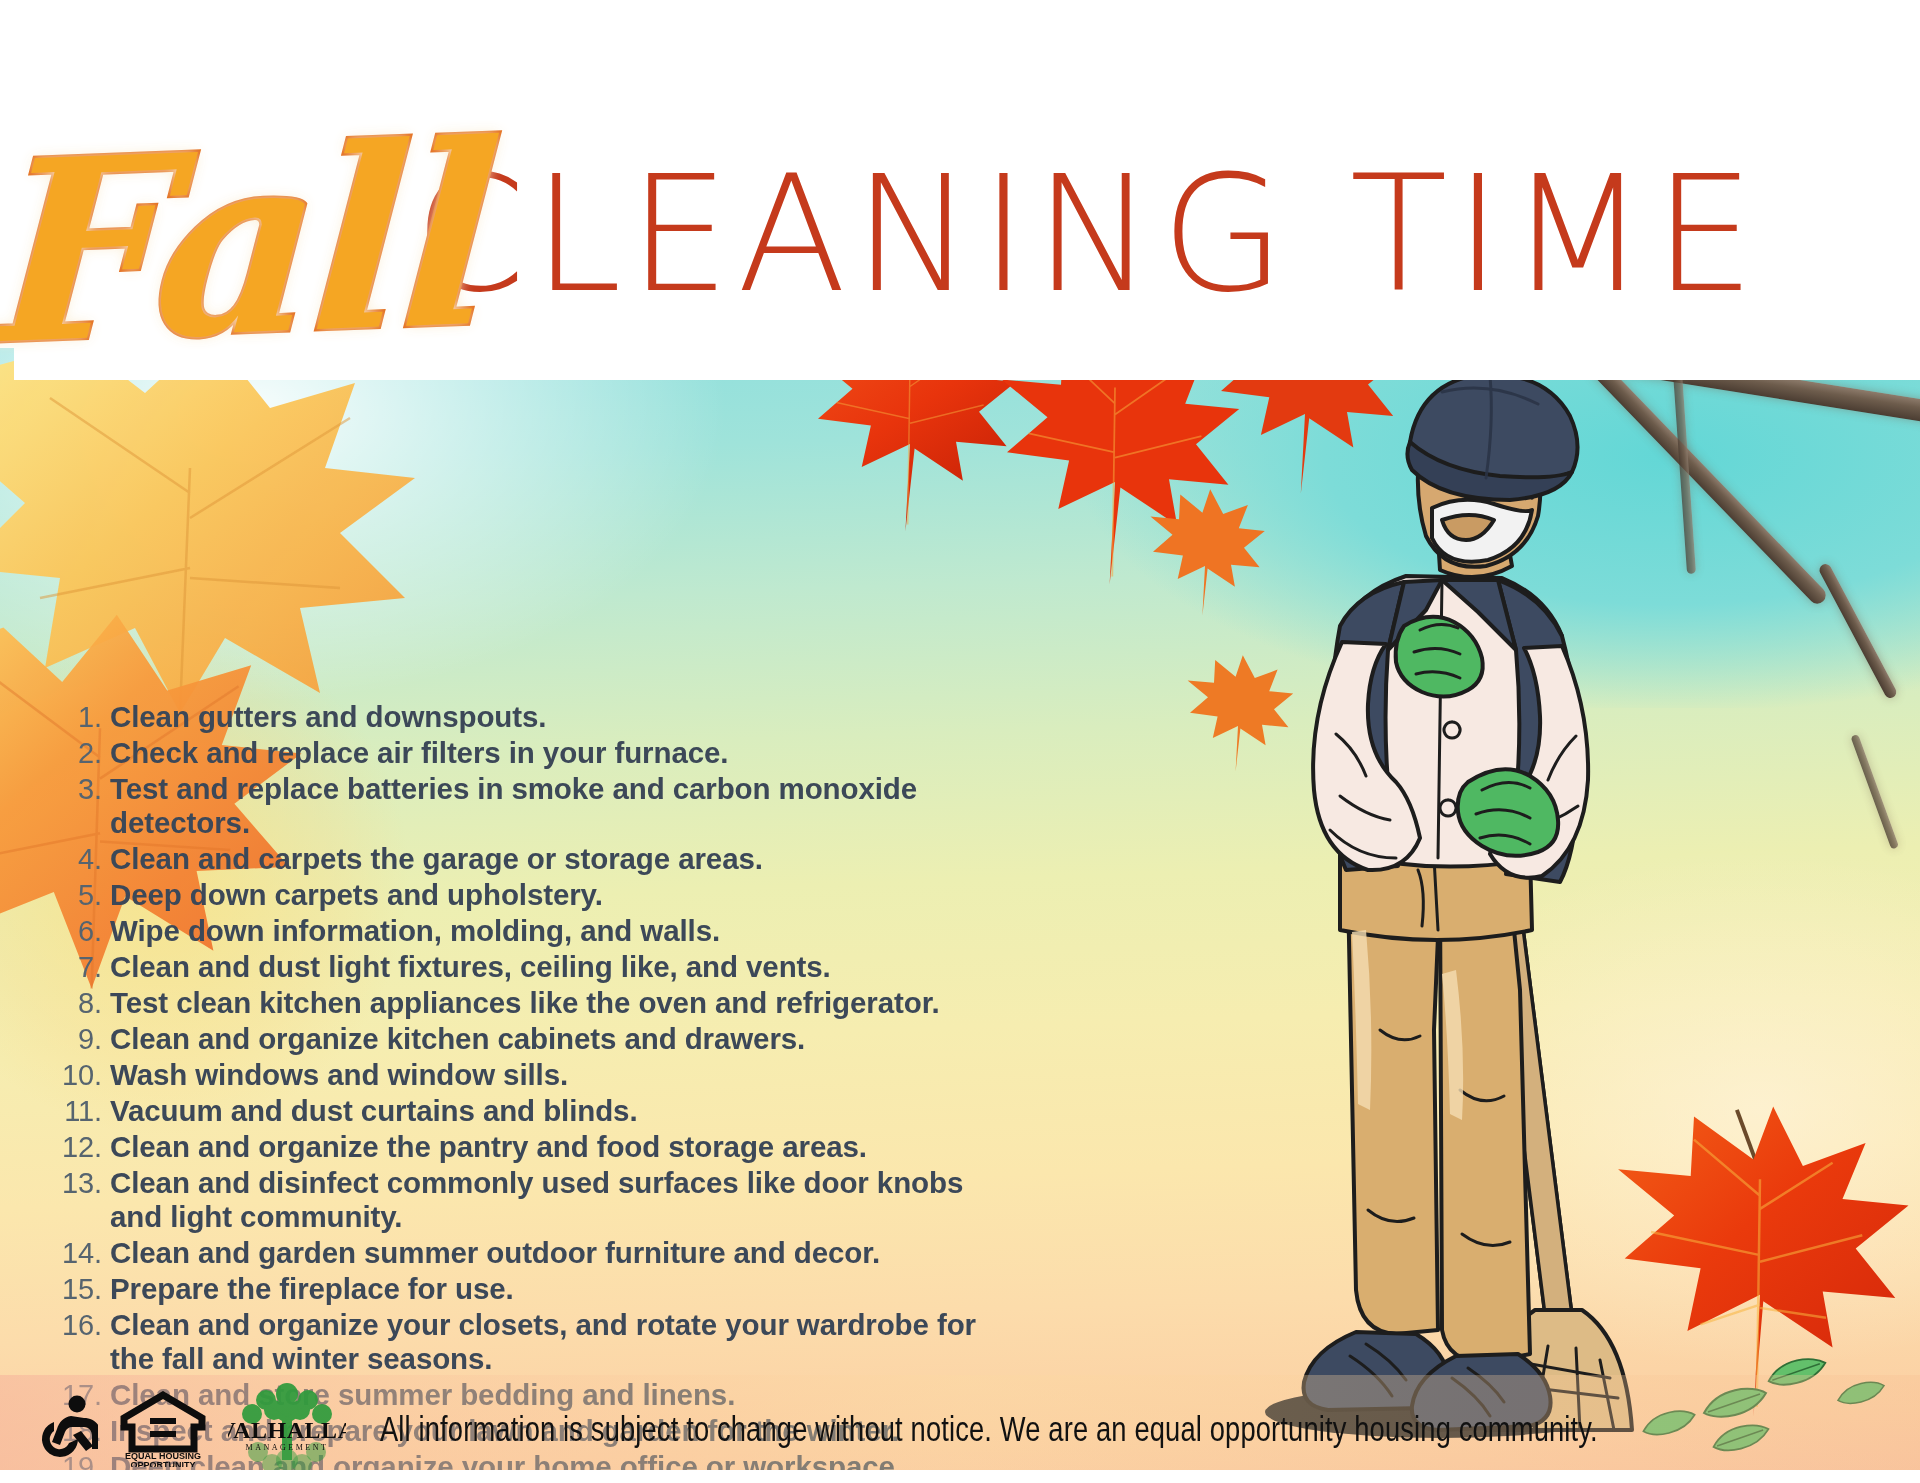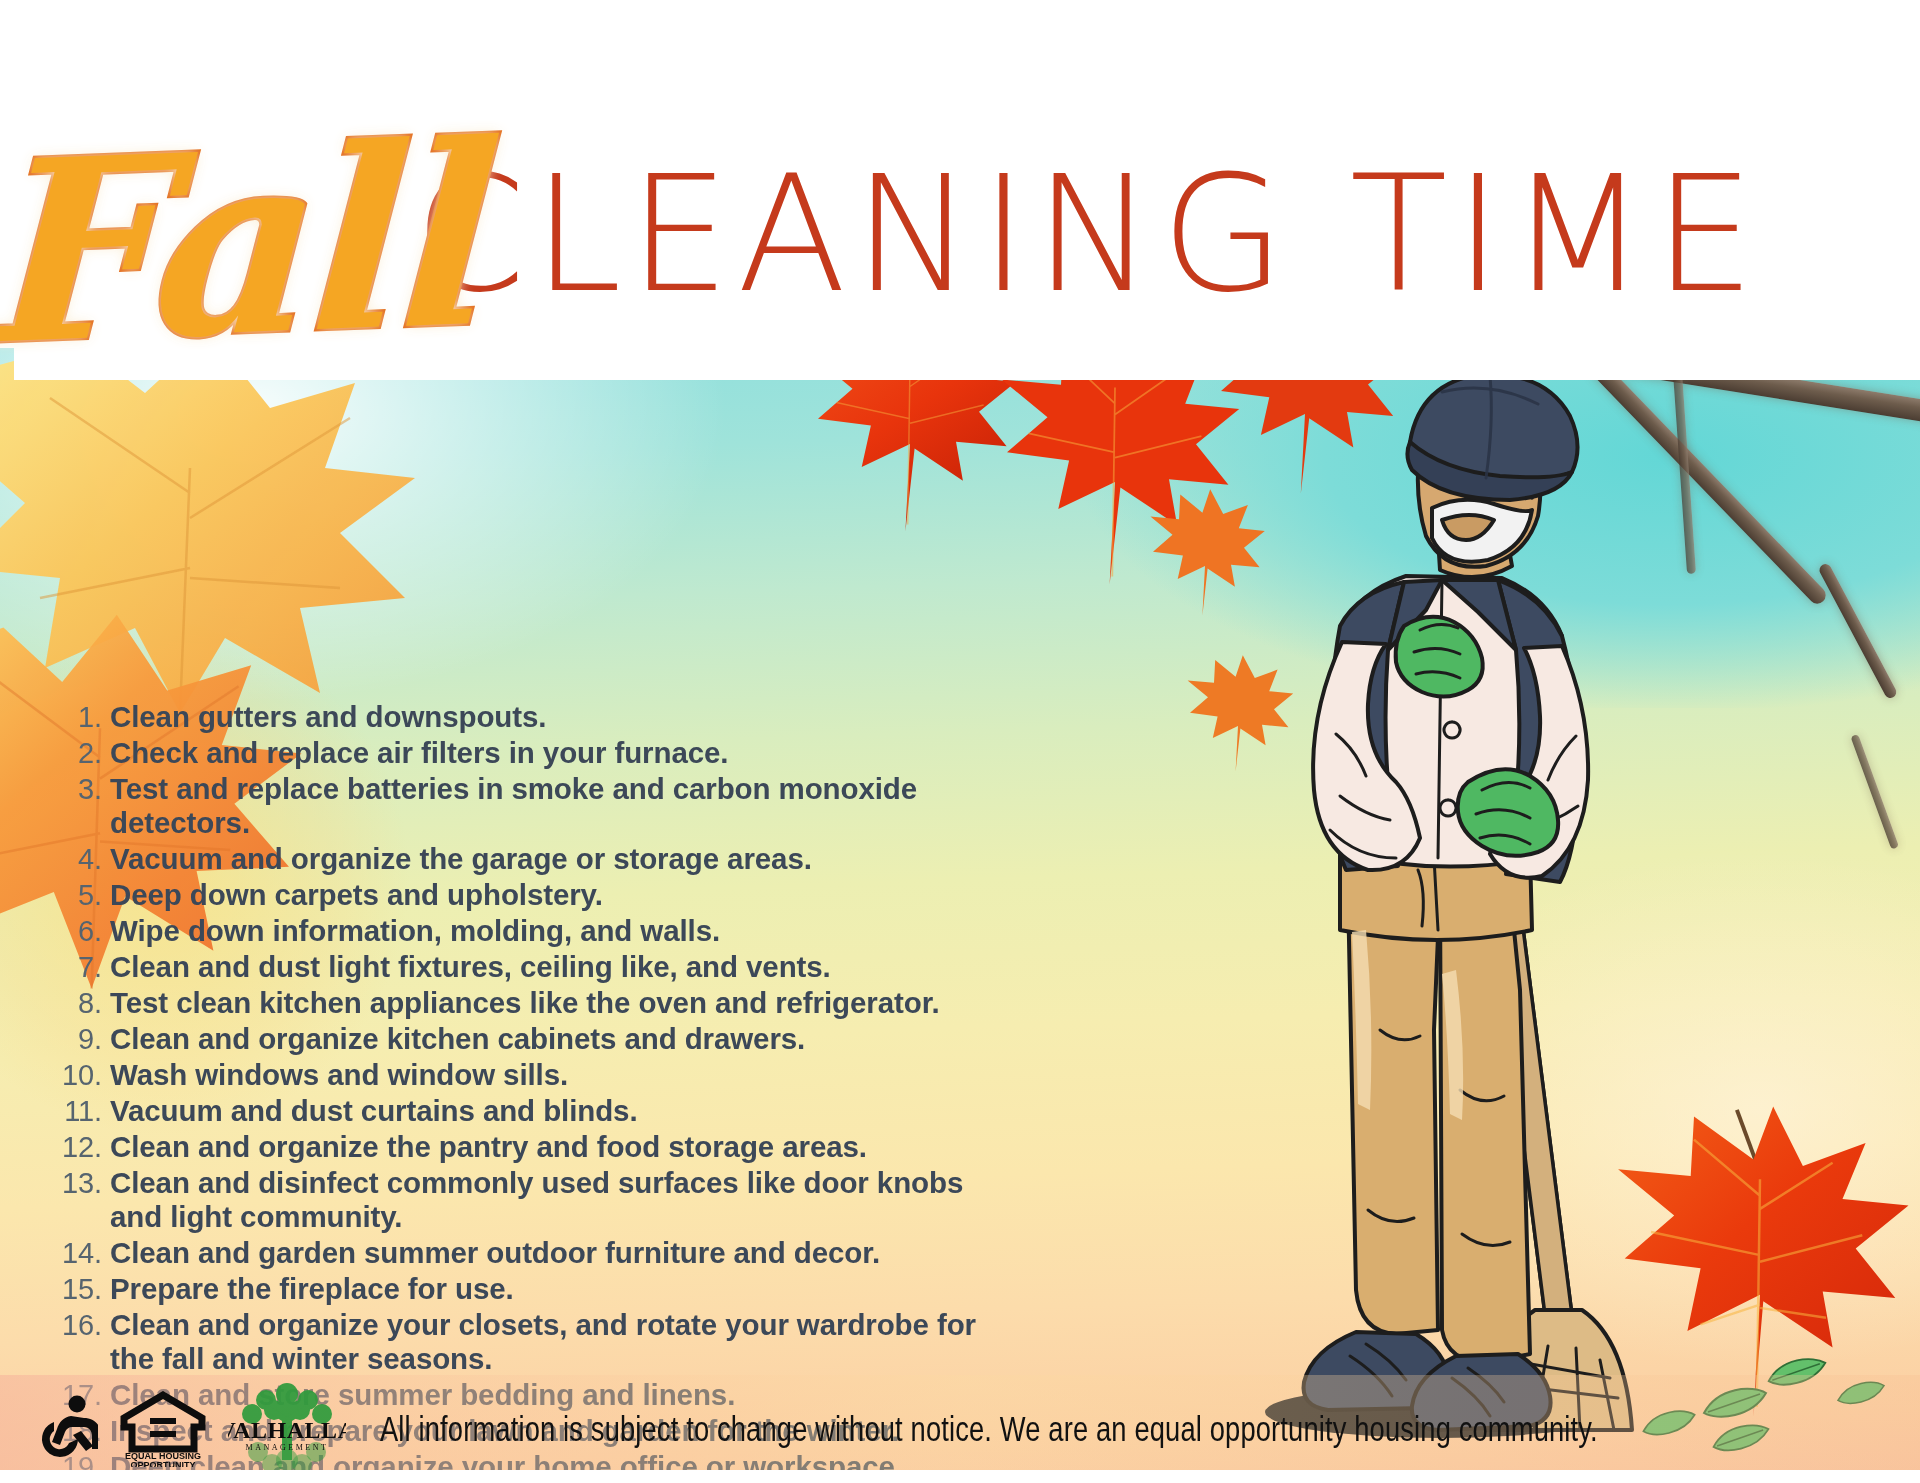--- a/index.html
+++ b/index.html
@@ -460,21 +460,21 @@
             <path d="M278,1038 q24,16 36,34"></path>
           </g>
         </g>
       </svg>
     </div>
 
     <ol class="checklist">
       <li>Clean gutters and downspouts.</li>
       <li>Check and replace air filters in your furnace.</li>
       <li>Test and replace batteries in smoke and carbon monoxide detectors.</li>
-      <li>Vacuum and organize the garage or storage areas.</li>
+      <li>Clean and carpets the garage or storage areas.</li>
       <li>Deep down carpets and upholstery.</li>
       <li>Wipe down information, molding, and walls.</li>
       <li>Clean and dust light fixtures, ceiling like, and vents.</li>
       <li>Test clean kitchen appliances like the oven and refrigerator.</li>
       <li>Clean and organize kitchen cabinets and drawers.</li>
       <li>Wash windows and window sills.</li>
       <li>Vacuum and dust curtains and blinds.</li>
       <li>Clean and organize the pantry and food storage areas.</li>
       <li>Clean and disinfect commonly used surfaces like door knobs and light community.</li>
       <li>Clean and garden summer outdoor furniture and decor.</li>

